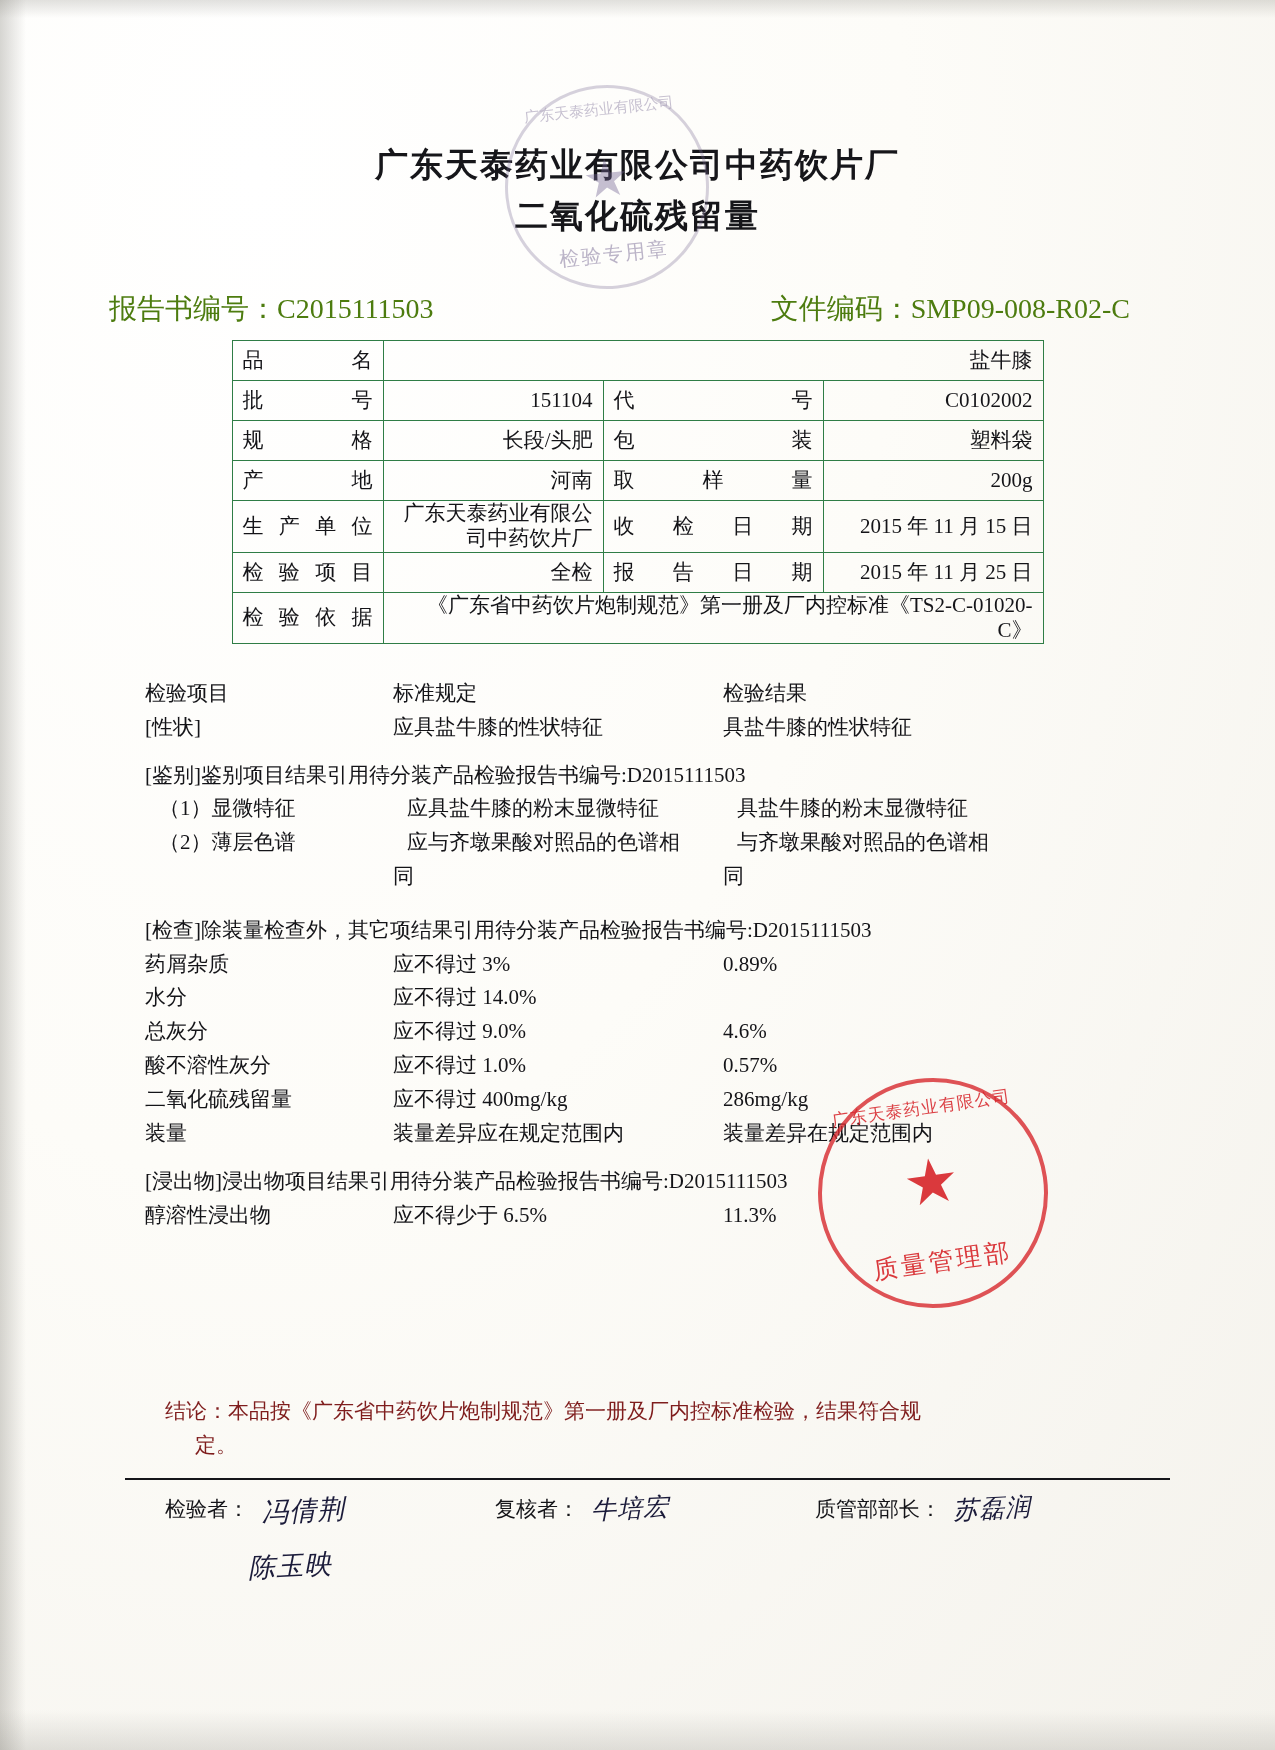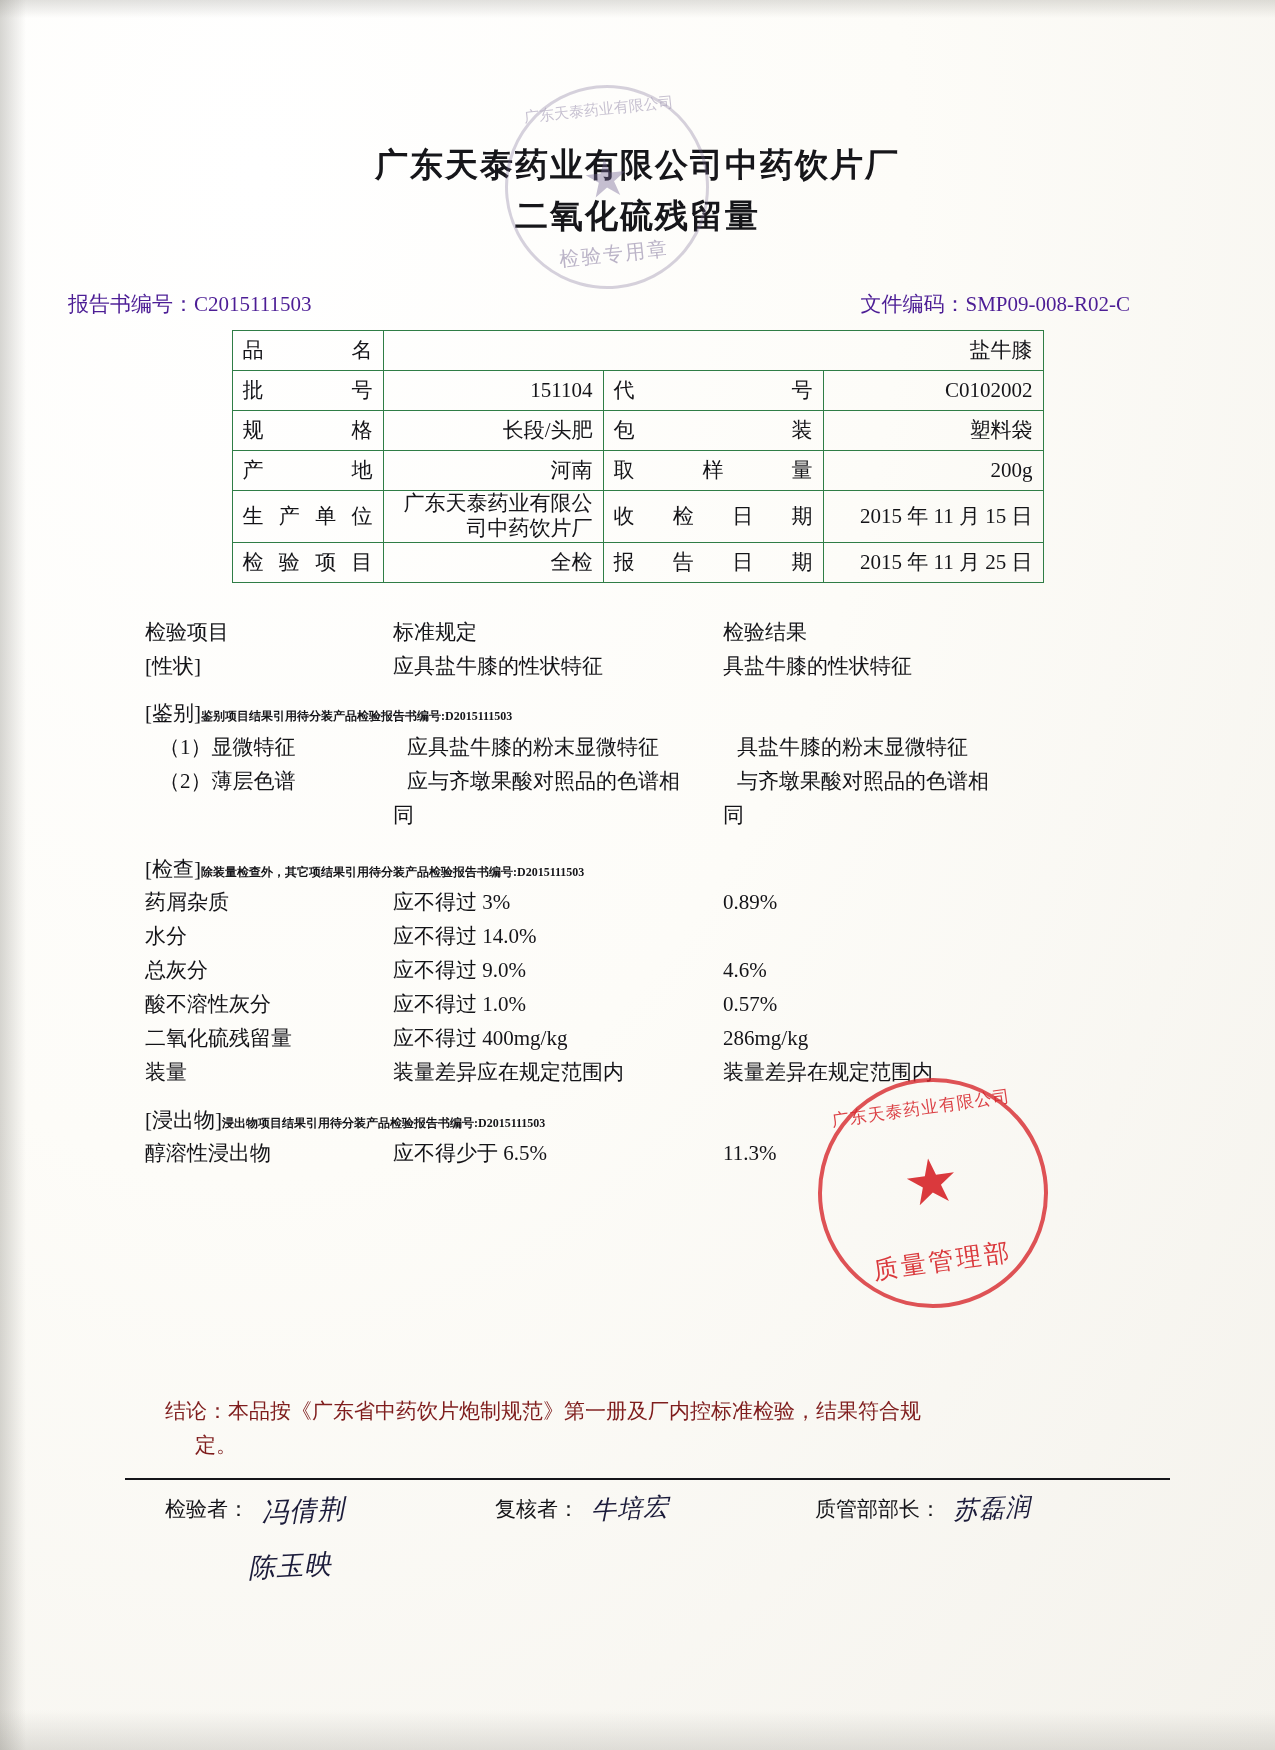--- a/index.html
+++ b/index.html
@@ -60,25 +60,25 @@
     letter-spacing: 2px;
     color: #16161a;
     font-weight: 600;
     line-height: 1.55;
   }
 
   
   .report-meta {
     position: relative;
     margin-top: 48px;
-    padding: 0 145px 0 68px;
+    padding: 0 145px 0 109px;
     display: flex;
     justify-content: space-between;
-    font-size: 21px;
-    color: #4c1d95;
+    font-size: 28px;
+    color: #4d7c0f;
   }
   .report-meta .left, .report-meta .right {
     white-space: nowrap;
   }
   .mono-val {
     font-family: "Liberation Serif", serif;
   }
 
   
   table.info {
@@ -134,22 +134,21 @@
   .c1 { width: 248px; flex: 0 0 248px; }
   .c2 { width: 330px; flex: 0 0 330px; }
   .c3 { flex: 1 1 auto; }
   .section-note {
     font-size: 21px;
     line-height: 1.5;
     margin-top: 4px;
     margin-bottom: 2px;
   }
   .section-note .small {
-    font-size: 12px;
-    font-weight: bold;
+    font-size: 21px;
   }
   .indent-item { padding-left: 14px; }
   .gap-sm { height: 10px; }
   .gap-md { height: 16px; }
 
   
   .conclusion {
     position: absolute;
     left: 165px;
     right: 130px;
@@ -343,20 +342,24 @@
         <td class="val">广东天泰药业有限公司中药饮片厂</td>
         <td class="lab2">收检日期</td>
         <td class="val2">2015 年 11 月 15 日</td>
       </tr>
       <tr>
         <td class="lab">检验项目</td>
         <td class="val">全检</td>
         <td class="lab2">报告日期</td>
         <td class="val2">2015 年 11 月 25 日</td>
       </tr>
+      <tr>
+        <td class="lab">检验依据</td>
+        <td class="full center-basis" colspan="3">《广东省中药饮片炮制规范》第一册及厂内控标准《TS2-C-01020-C》</td>
+      </tr>
     </tbody>
       </table>
 
     <div class="results">
 
       <div class="res-row">
         <div class="c1">检验项目</div>
         <div class="c2">标准规定</div>
         <div class="c3">检验结果</div>
       </div>

